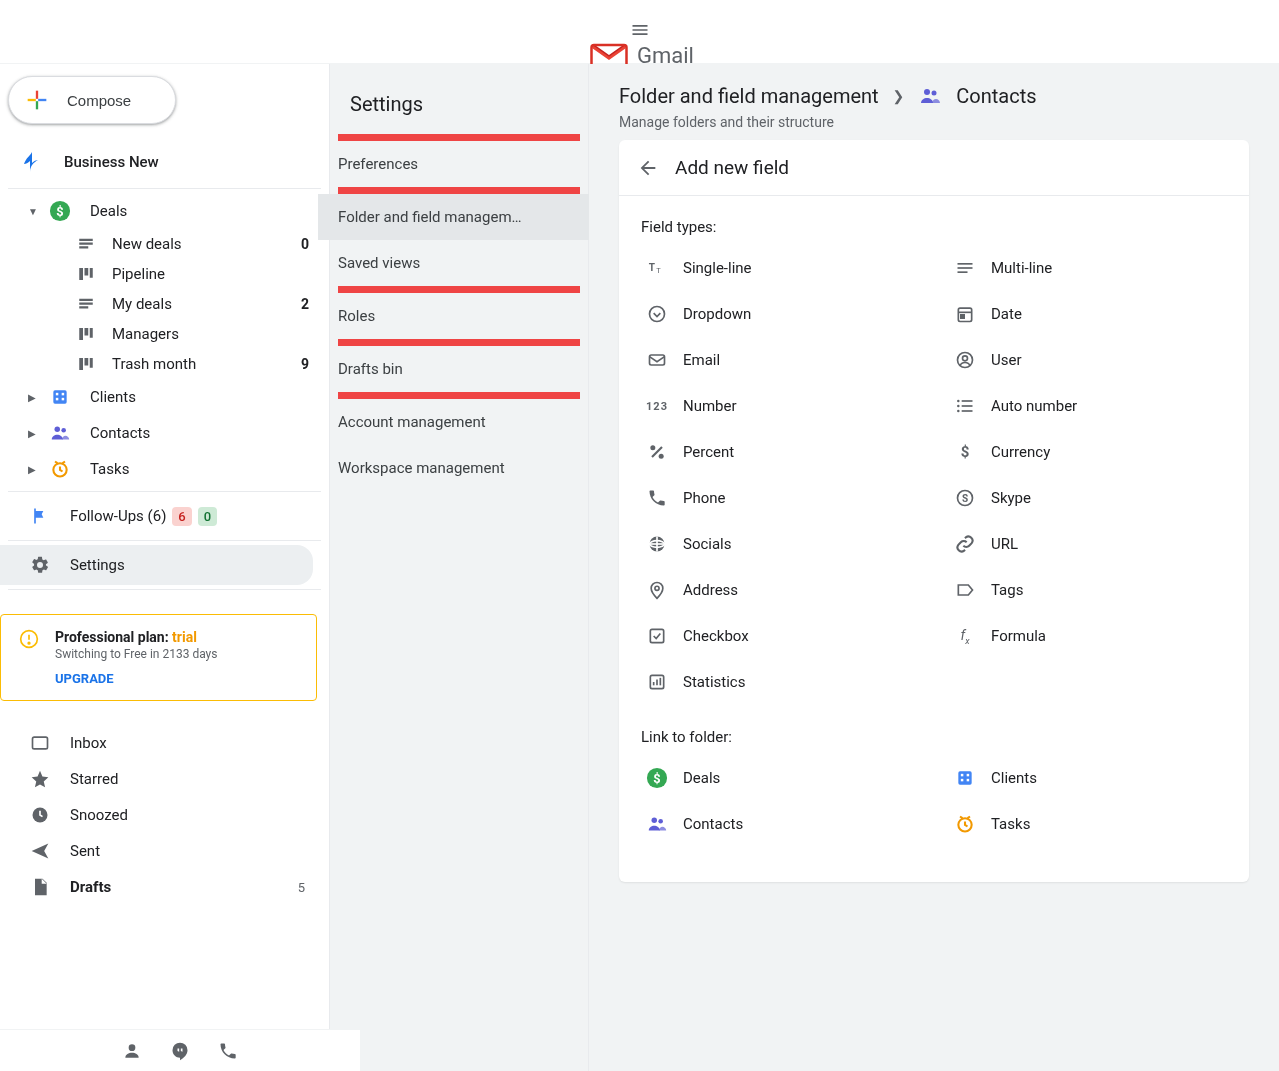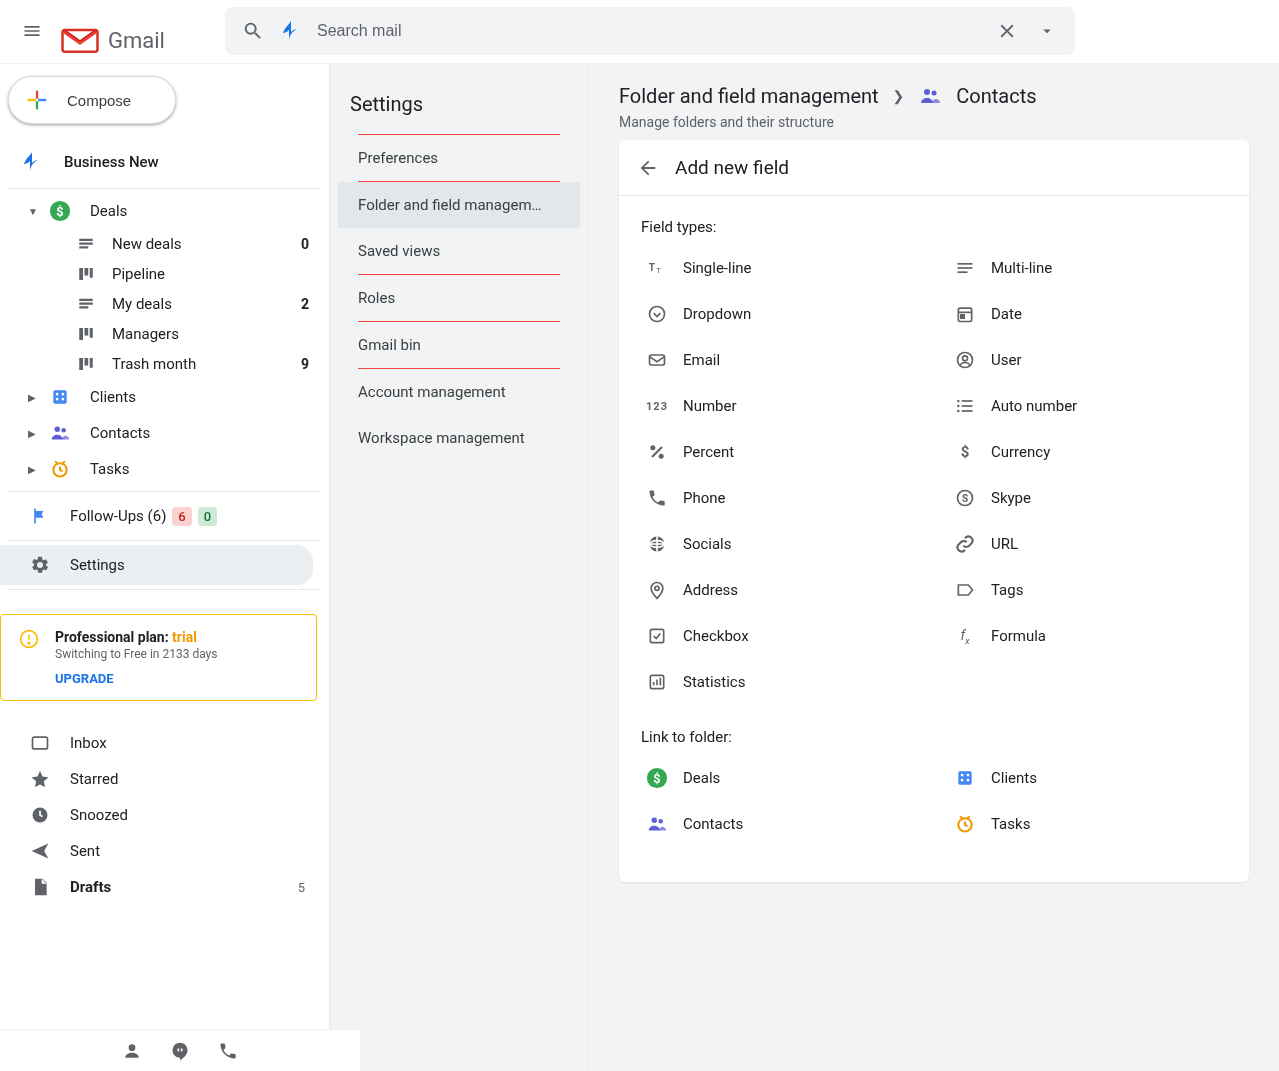--- a/index.html
+++ b/index.html
@@ -7,24 +7,25 @@
   font-family: 'Google Sans', Roboto, Arial, sans-serif;
   font-size: 14px;
   color: #202124;
   background: #fff;
   width: 1279px;
   height: 1071px;
   overflow: hidden;
 }
 .header {
   display: flex;
-  align-items: flex-end;
+  align-items: center;
   height: 64px;
-  padding: 8px;
+  padding: 20px;
   border-bottom: 1px solid #f1f3f4;
+  flex-direction: column;
 }
 .hamburger {
   width: 48px; height: 48px;
   display: flex; align-items: center; justify-content: center;
   cursor: pointer;
   color: #5f6368;
 }
 .gmail-logo {
   display: flex;
   align-items: center;
@@ -207,21 +208,21 @@
   border-left: 1px solid #e8eaed;
   border-right: 1px solid #e8eaed;
   padding: 20px 0;
 }
 .settings-title {
   font-size: 20px;
   font-weight: 400;
   color: #202124;
   padding: 8px 20px 18px;
 }
-.settings-group { border-top: 1px solid #ef4444; margin: 0 28px; }
+.settings-group { border-top: 7px solid #ef4444; margin: 0 8px; }
 .settings-item {
   padding: 14px 0;
   font-size: 15px;
   color: #3c4043;
   cursor: pointer;
   white-space: nowrap;
   overflow: hidden;
   text-overflow: ellipsis;
 }
 .settings-item.active {
@@ -545,21 +546,21 @@
       <div class="settings-item">Preferences</div>
     </div>
     <div class="settings-group">
       <div class="settings-item active">Folder and field managem…</div>
       <div class="settings-item">Saved views</div>
     </div>
     <div class="settings-group">
       <div class="settings-item">Roles</div>
     </div>
     <div class="settings-group">
-      <div class="settings-item">Gmail bin</div>
+      <div class="settings-item">Drafts bin</div>
     </div>
     <div class="settings-group">
       <div class="settings-item">Account management</div>
       <div class="settings-item">Workspace management</div>
     </div>
   </div>
 
   <div class="main-panel">
     <div class="breadcrumb">
       <span>Folder and field management</span>

